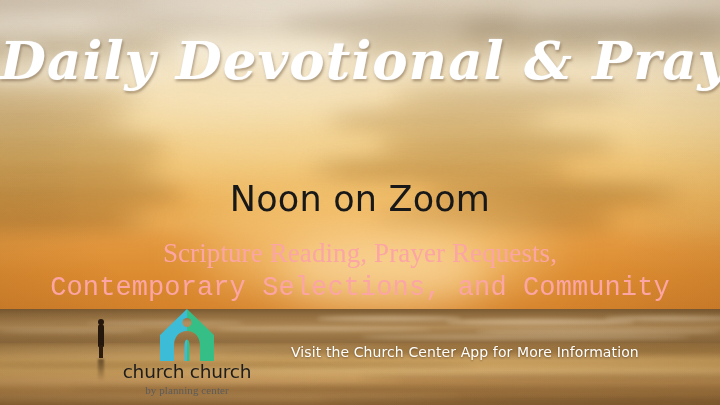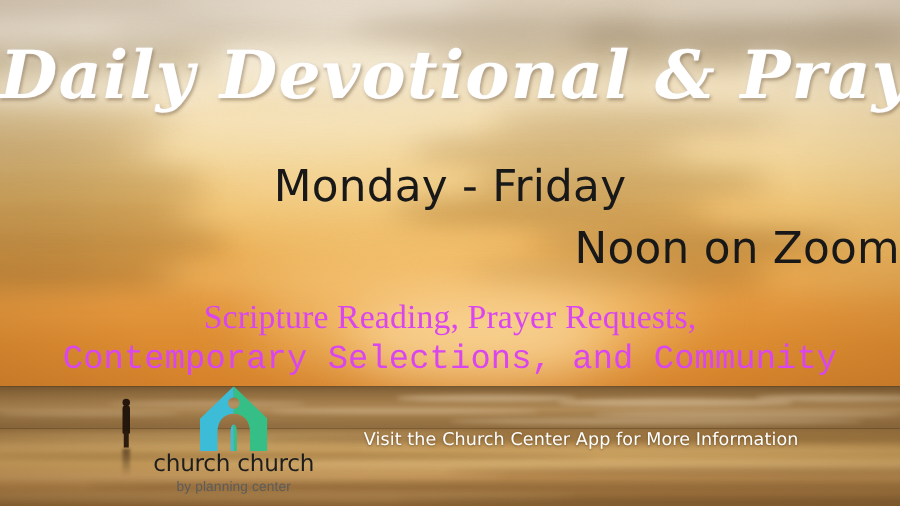--- a/index.html
+++ b/index.html
@@ -160,27 +160,27 @@
     text-align: center;
     color: #181818;
     font-family: "DejaVu Sans", sans-serif;
     font-weight: 400;
     font-size: 35px;
     line-height: 1;
     letter-spacing: .2px;
     white-space: nowrap;
   }
   #line-days { top: 133px; }
-  #line-time { top: 182px; text-align: right; }
+  #line-time { top: 182px; }
 
   .line-desc {
     position: absolute;
     left: 0; right: 0;
     text-align: center;
-    color: #d946ef;
+    color: #fca5a5;
     font-family: "Liberation Serif", serif;
     font-weight: 400;
     font-size: 27px;
     line-height: 1;
     letter-spacing: .1px;
     white-space: nowrap;
   }
   #desc-1 { top: 240px; }
   #desc-2 { top: 275px; font-family: Liberation Mono, monospace; }
 
@@ -223,21 +223,21 @@
     font-size: 18.5px;
     color: #1d1d1d;
     letter-spacing: -.2px;
     line-height: 1;
   }
   .logo-sub {
     position: absolute;
     left: 0; right: 0;
     top: 76px;
     text-align: center;
-    font-family: Liberation Sans, sans-serif;
+    font-family: Liberation Serif, serif;
     font-size: 11px;
     color: #5c5c5c;
     letter-spacing: .1px;
     line-height: 1;
   }
 
   .vignette {
     position: absolute;
     inset: 0;
     pointer-events: none;
@@ -337,21 +337,20 @@
     <div class="head"></div>
     <div class="body"></div>
     <div class="legs"></div>
     <div class="refl"></div>
   </div>
 
   <div class="vignette"></div>
 
   <div class="headline">Daily Devotional &amp; Prayer</div>
 
-  <div class="line-when" id="line-days">Monday - Friday</div>
 
   <div class="line-when" id="line-time">Noon on Zoom</div>
 
   <div class="line-desc" id="desc-1">Scripture Reading, Prayer Requests,</div>
 
   <div class="line-desc" id="desc-2">Contemporary Selections, and Community</div>
 
   <div class="cta">Visit the Church Center App for More Information</div>
 
   <div class="logo">

